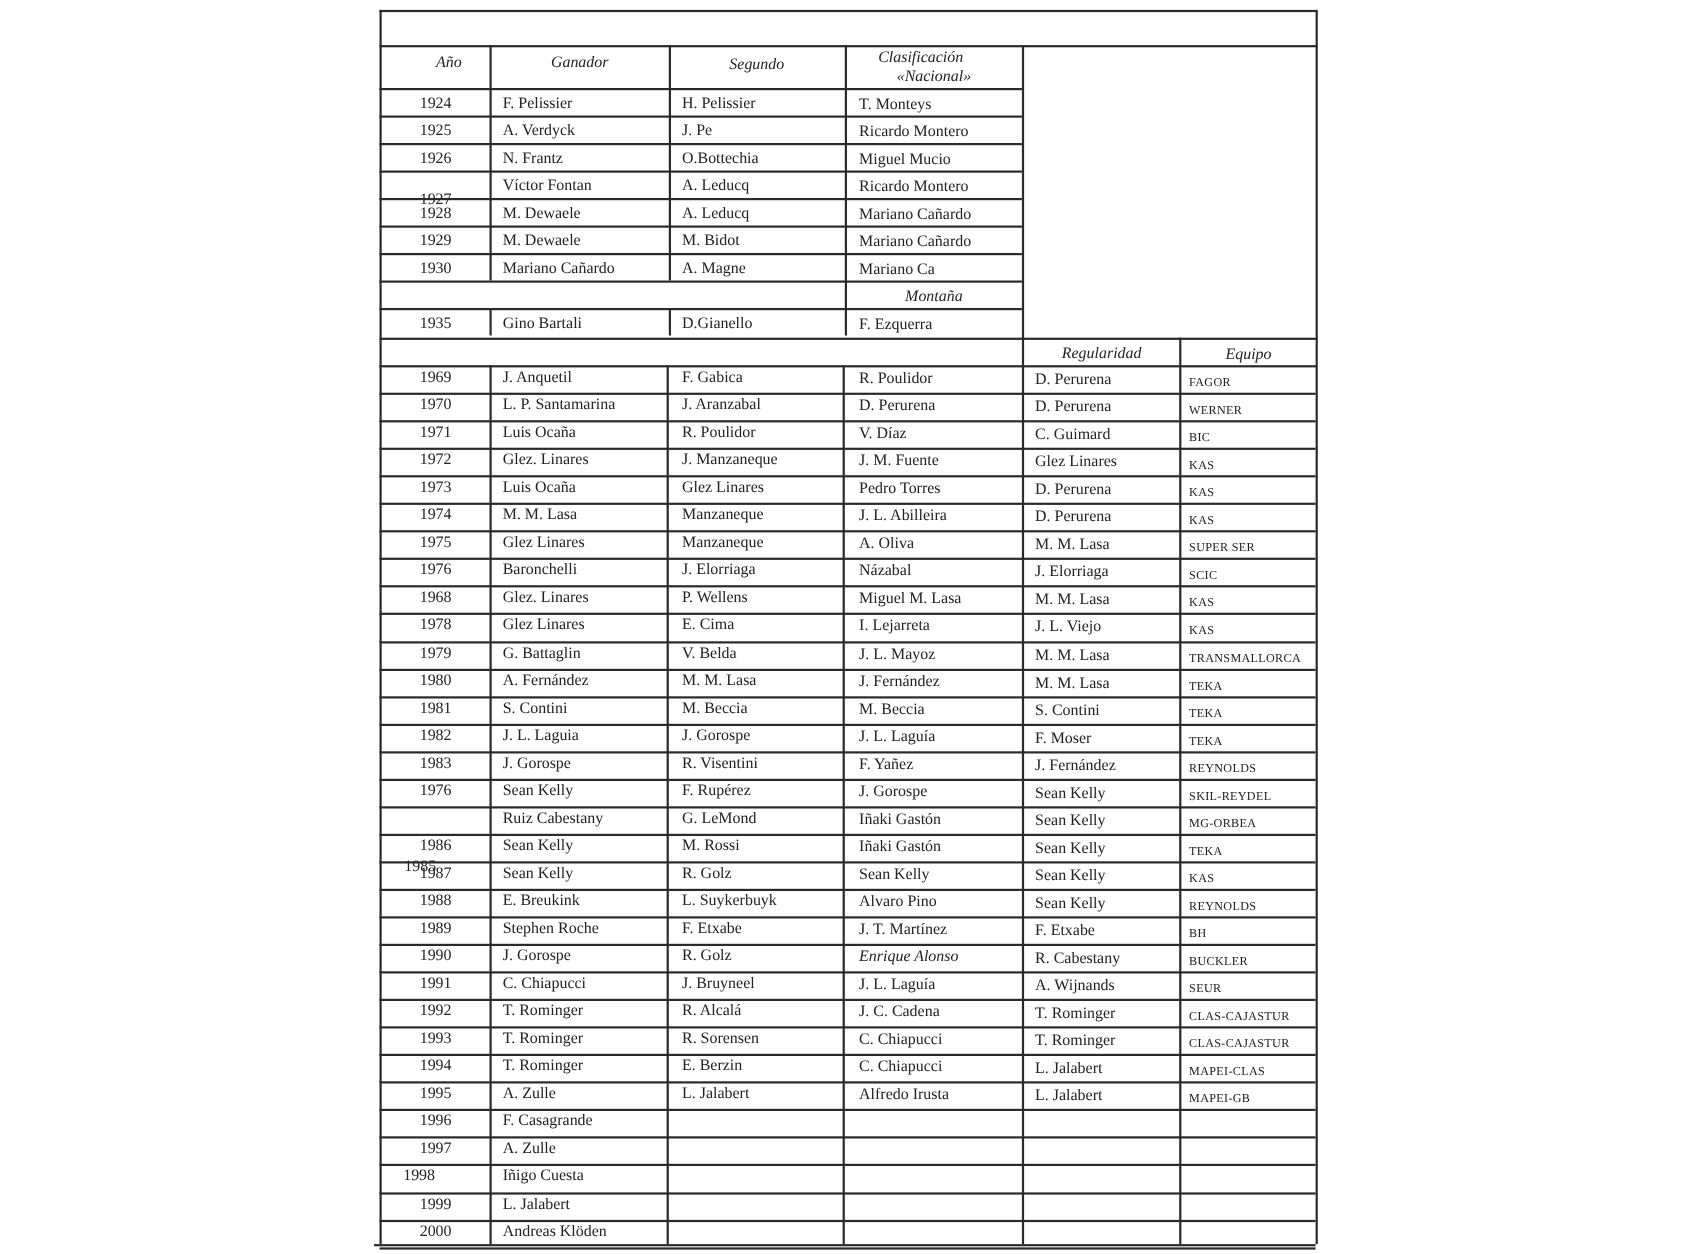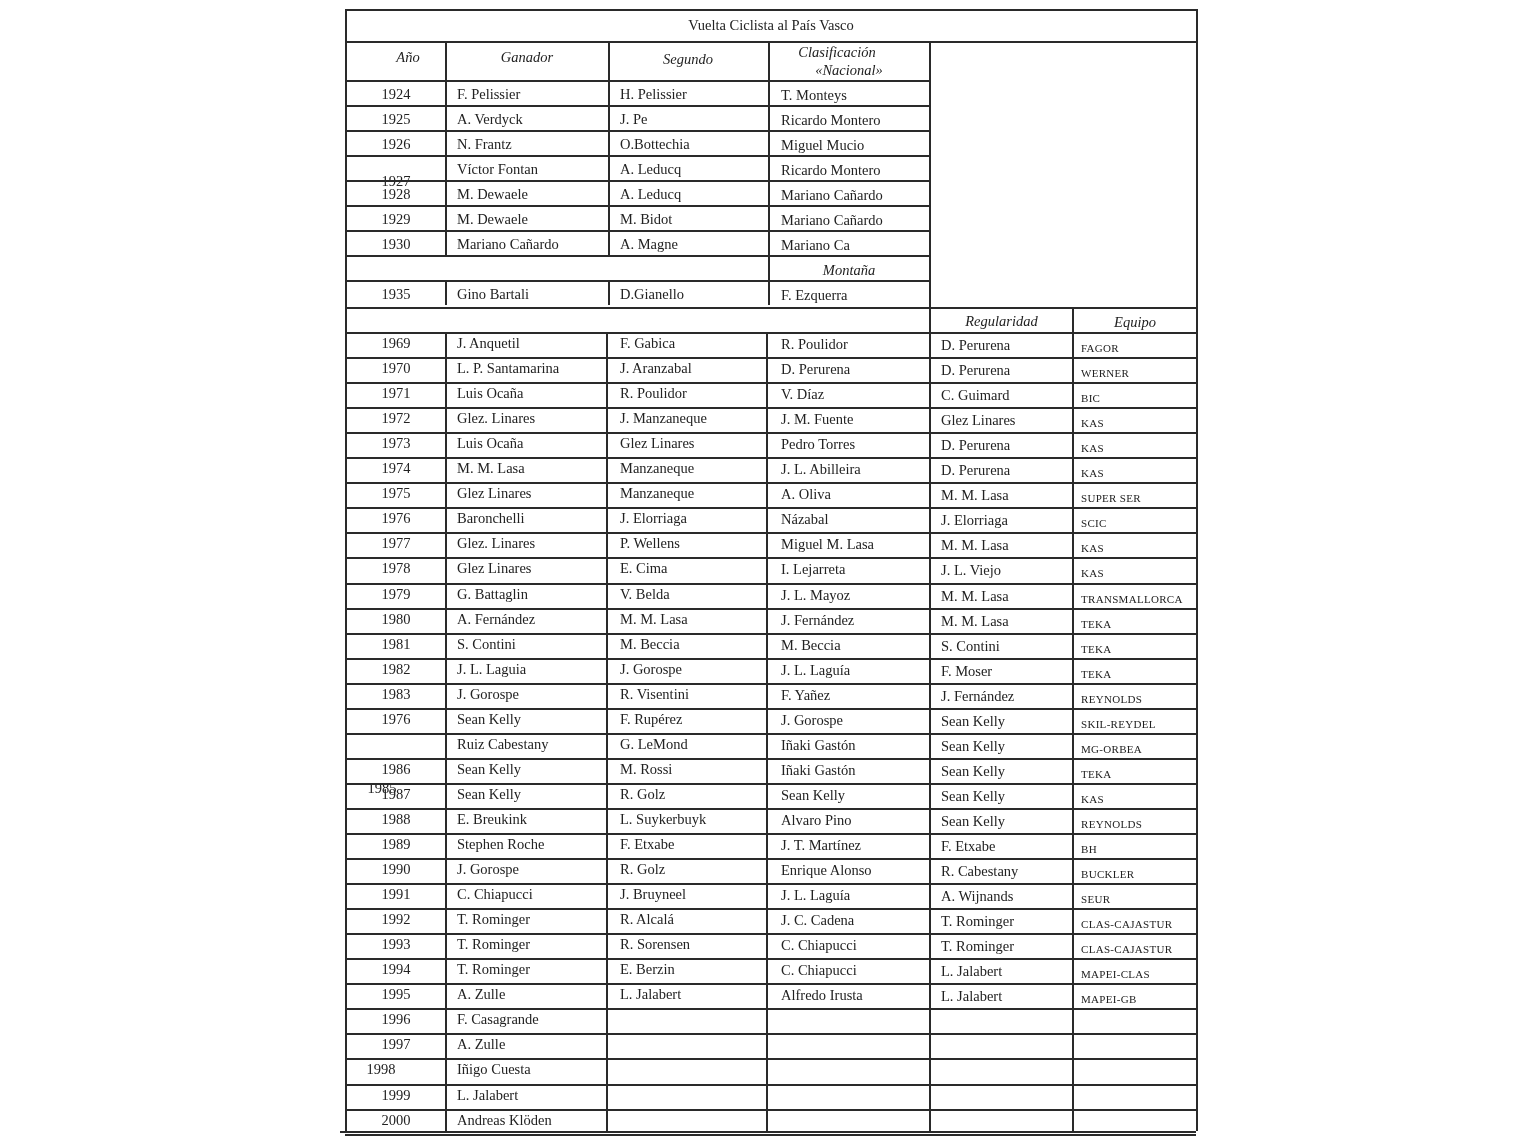--- a/index.html
+++ b/index.html
@@ -38,21 +38,20 @@
     .title {
       position: absolute;
       left: 346px; width: 850px; top: 17px;
       text-align: center; font-size: 14.5px;
     }
   </style>
 </head>
 <body>
 
 <div class="page" id="page">
-  <div class="title">Vuelta Ciclista al País Vasco</div>
 
   <div class="cell hdr" style="left:346px;top:48px;width:124px;">Año</div>
   <div class="cell hdr" style="left:446px;top:48px;width:162px;">Ganador</div>
   <div class="cell hdr" style="left:608px;top:50px;width:160px;">Segundo</div>
   <div class="cell hdr" style="left:768px;top:43px;width:138px;">Clasificación</div>
   <div class="cell hdr" style="left:768px;top:61px;width:162px;">«Nacional»</div>
   <div class="cell hdr" style="left:768px;top:261px;width:162px;">Montaña</div>
   <div class="cell hdr" style="left:929px;top:312px;width:145px;">Regularidad</div>
   <div class="cell hdr" style="left:1073px;top:313px;width:124px;">Equipo</div>
 
@@ -147,21 +146,21 @@
       <div class="cell" style="left: 941px; top: 486px;">M. M. Lasa</div>
       <div class="cell team" style="left: 1081px; top: 489px;">SUPER SER</div>
       <div style="position: absolute; left: 346px; top: 505px; width: 850px; height: 25px;"></div>
       <div class="cell year" style="left: 346px; top: 509px;">1976</div>
       <div class="cell" style="left: 457px; top: 509px;">Baronchelli</div>
       <div class="cell" style="left: 620px; top: 509px;">J. Elorriaga</div>
       <div class="cell" style="left: 781px; top: 510px;">Názabal</div>
       <div class="cell" style="left: 941px; top: 511px;">J. Elorriaga</div>
       <div class="cell team" style="left: 1081px; top: 514px;">SCIC</div>
       <div style="position: absolute; left: 346px; top: 530px; width: 850px; height: 25px;"></div>
-      <div class="cell year" style="left: 346px; top: 534px;">1977</div>
+      <div class="cell year" style="left: 346px; top: 534px;">1968</div>
       <div class="cell" style="left: 457px; top: 534px;">Glez. Linares</div>
       <div class="cell" style="left: 620px; top: 534px;">P. Wellens</div>
       <div class="cell" style="left: 781px; top: 535px;">Miguel M. Lasa</div>
       <div class="cell" style="left: 941px; top: 536px;">M. M. Lasa</div>
       <div class="cell team" style="left: 1081px; top: 539px;">KAS</div>
       <div style="position: absolute; left: 346px; top: 555px; width: 850px; height: 25px;"></div>
       <div class="cell year" style="left: 346px; top: 559px;">1978</div>
       <div class="cell" style="left: 457px; top: 559px;">Glez Linares</div>
       <div class="cell" style="left: 620px; top: 559px;">E. Cima</div>
       <div class="cell" style="left: 781px; top: 560px;">I. Lejarreta</div>
@@ -241,21 +240,21 @@
       <div class="cell year" style="left: 346px; top: 835px;">1989</div>
       <div class="cell" style="left: 457px; top: 835px;">Stephen Roche</div>
       <div class="cell" style="left: 620px; top: 835px;">F. Etxabe</div>
       <div class="cell" style="left: 781px; top: 836px;">J. T. Martínez</div>
       <div class="cell" style="left: 941px; top: 837px;">F. Etxabe</div>
       <div class="cell team" style="left: 1081px; top: 840px;">BH</div>
       <div style="position: absolute; left: 346px; top: 856px; width: 850px; height: 25px;"></div>
       <div class="cell year" style="left: 346px; top: 860px;">1990</div>
       <div class="cell" style="left: 457px; top: 860px;">J. Gorospe</div>
       <div class="cell" style="left: 620px; top: 860px;">R. Golz</div>
-      <div class="cell" style="left: 781px; top: 861px;">Enrique Alonso</div>
+      <div class="cell" style="left: 781px; top: 861px; font-style: italic;">Enrique Alonso</div>
       <div class="cell" style="left: 941px; top: 862px;">R. Cabestany</div>
       <div class="cell team" style="left: 1081px; top: 865px;">BUCKLER</div>
       <div style="position: absolute; left: 346px; top: 881px; width: 850px; height: 25px;"></div>
       <div class="cell year" style="left: 346px; top: 885px;">1991</div>
       <div class="cell" style="left: 457px; top: 885px;">C. Chiapucci</div>
       <div class="cell" style="left: 620px; top: 885px;">J. Bruyneel</div>
       <div class="cell" style="left: 781px; top: 886px;">J. L. Laguía</div>
       <div class="cell" style="left: 941px; top: 887px;">A. Wijnands</div>
       <div class="cell team" style="left: 1081px; top: 890px;">SEUR</div>
       <div style="position: absolute; left: 346px; top: 906px; width: 850px; height: 25px;"></div>

